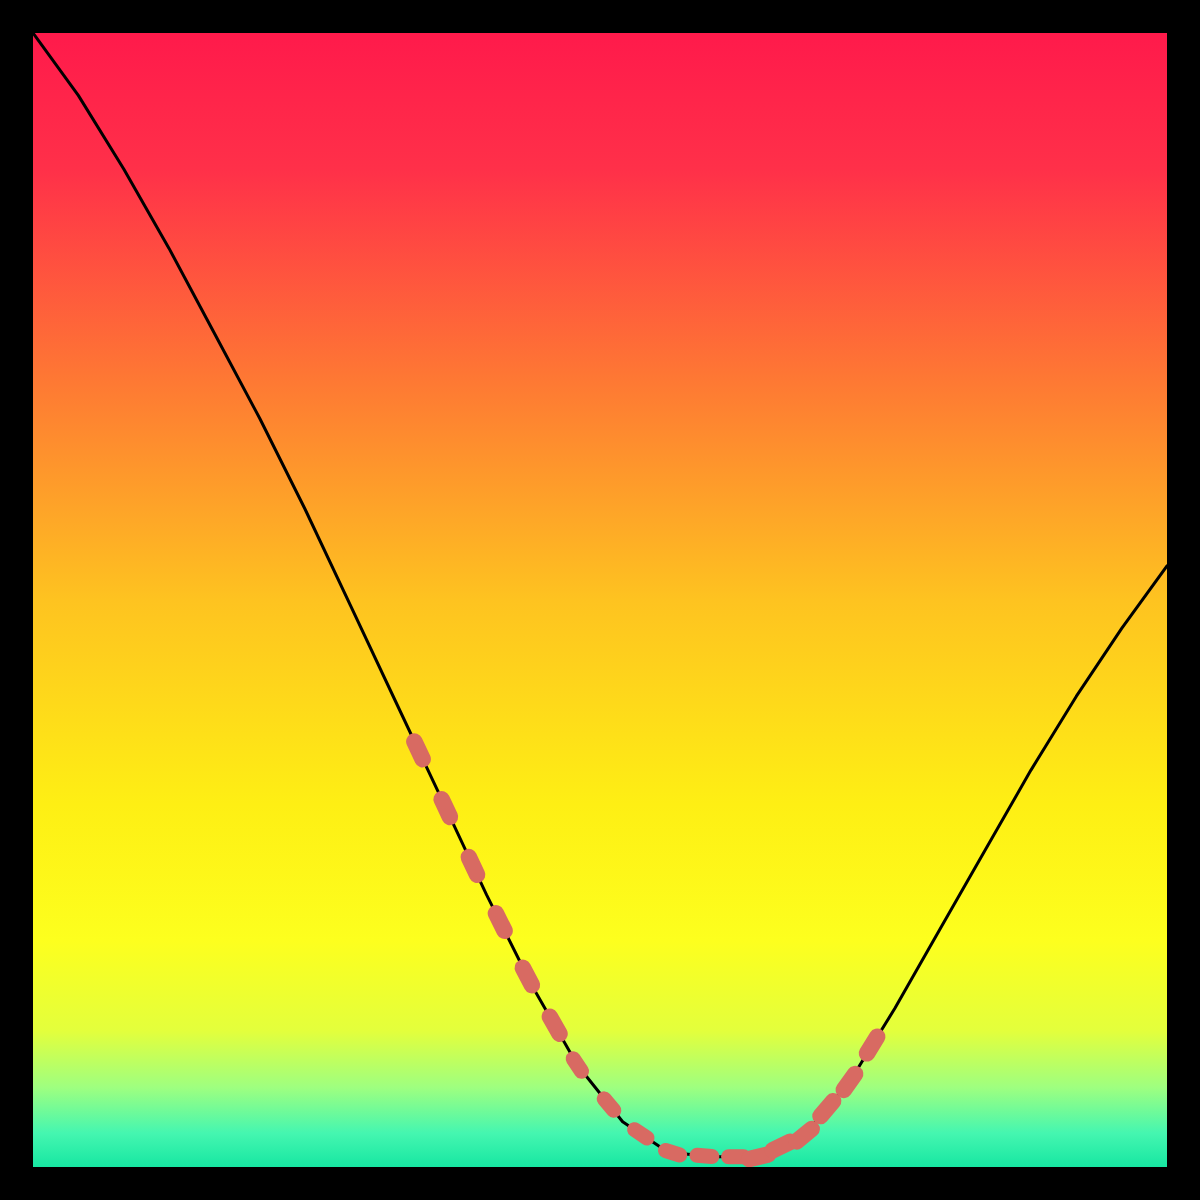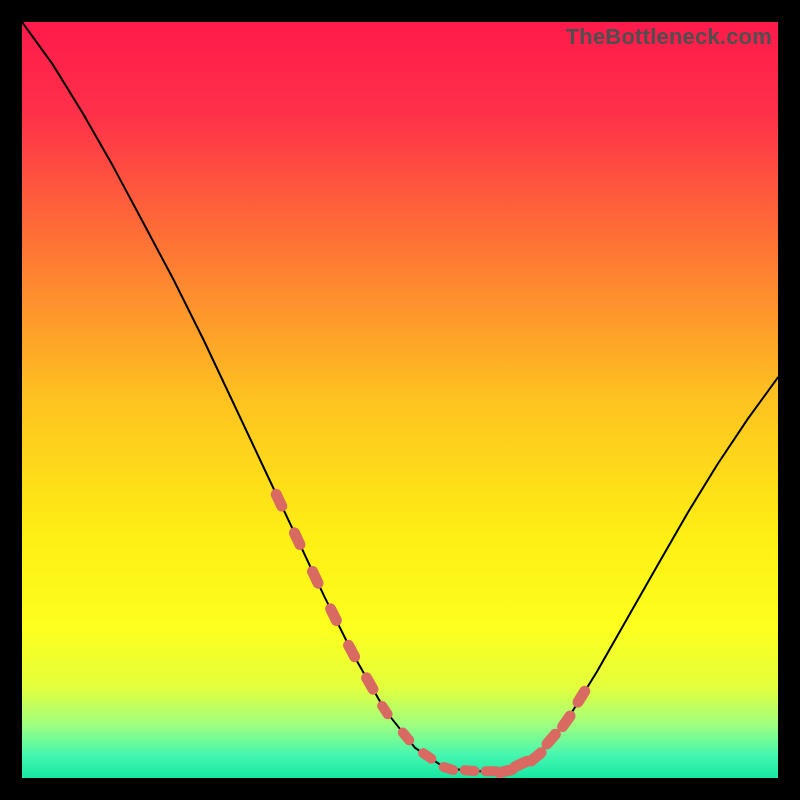--- a/index.html
+++ b/index.html
@@ -93,15 +93,14 @@
           <rect x="458.7" y="744.2" width="20" height="10" rx="5" ry="5" class="marker" transform="rotate(0.0 468.7 749.2)"></rect>
           <rect x="471.8" y="743.7" width="24" height="11" rx="5.5" ry="5.5" class="marker" transform="rotate(-13.4 483.8 749.2)"></rect>
           <rect x="487.0" y="736.5" width="24" height="11" rx="5.5" ry="5.5" class="marker" transform="rotate(-25.4 499.0 742.0)"></rect>
           <rect x="502.1" y="729.3" width="24" height="11" rx="5.5" ry="5.5" class="marker" transform="rotate(-39.5 514.1 734.8)"></rect>
           <rect x="517.2" y="711.6" width="24" height="11" rx="5.5" ry="5.5" class="marker" transform="rotate(-49.6 529.2 717.1)"></rect>
           <rect x="532.3" y="693.8" width="24" height="11" rx="5.5" ry="5.5" class="marker" transform="rotate(-54.5 544.3 699.3)"></rect>
           <rect x="547.4" y="669.2" width="24" height="11" rx="5.5" ry="5.5" class="marker" transform="rotate(-58.4 559.4 674.7)"></rect>
         </g>
     </svg>
 
-    <div class="watermark">TheBottleneck.com</div>
   </div>
 </div>
 
 </body></html>

